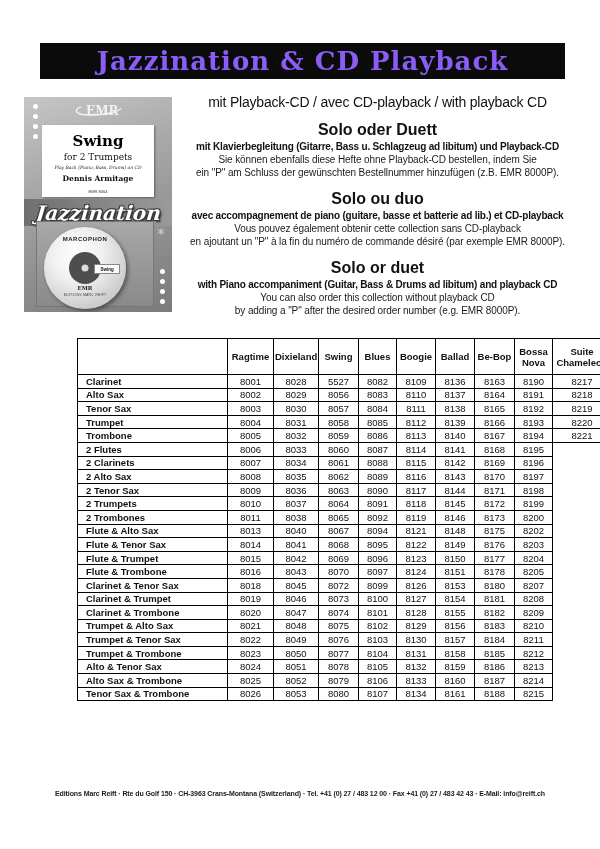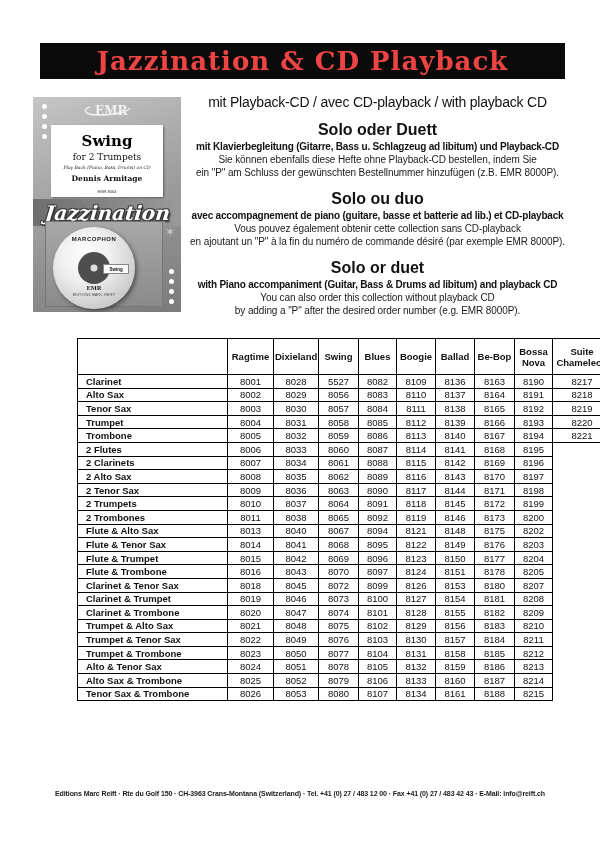--- a/index.html
+++ b/index.html
@@ -9,27 +9,27 @@
     width: 600px; height: 849px;
     margin: 0 auto;
     background: #fff;
     overflow: hidden;
     font-family: "Liberation Sans", sans-serif;
     color: #111;
   }
   
   .banner {
     position: absolute; left: 40px; top: 43px; width: 525px; height: 36px;
-    background: #0b0b0b; color: #ef4444;
+    background: #0b0b0b; color: #8b5cf6;
     font-family: "DejaVu Serif", serif; font-weight: bold;
     font-size: 26px; line-height: 36px; text-align: center; letter-spacing: 1px;
   }
   
   .cover {
-    position: absolute; left: 33px; top: 97px; width: 148px; height: 215px;
+    position: absolute; left: 24px; top: 97px; width: 148px; height: 215px;
     background: linear-gradient(160deg, #c6c6c6 0%, #a8a8a8 35%, #8e8e8e 70%, #7a7a7a 100%);
     overflow: hidden;
   }
   .dot { position: absolute; width: 5px; height: 5px; border-radius: 50%; background: #fff; }
   .emr-swoosh { position: absolute; left: 50%; top: 4px; transform: translateX(-50%); }
   .emr-swoosh text { fill: #f2f2f2; font-family: "DejaVu Serif", serif; font-weight: bold; font-size: 12px; }
   .emr-swoosh path { stroke: #f2f2f2; stroke-width: 1.3; fill: none; }
   .cover-panel {
     position: absolute; left: 18px; top: 28px; width: 112px; height: 72px;
     background: #fff; text-align: center; box-shadow: 1px 1px 2px rgba(0,0,0,.4);

